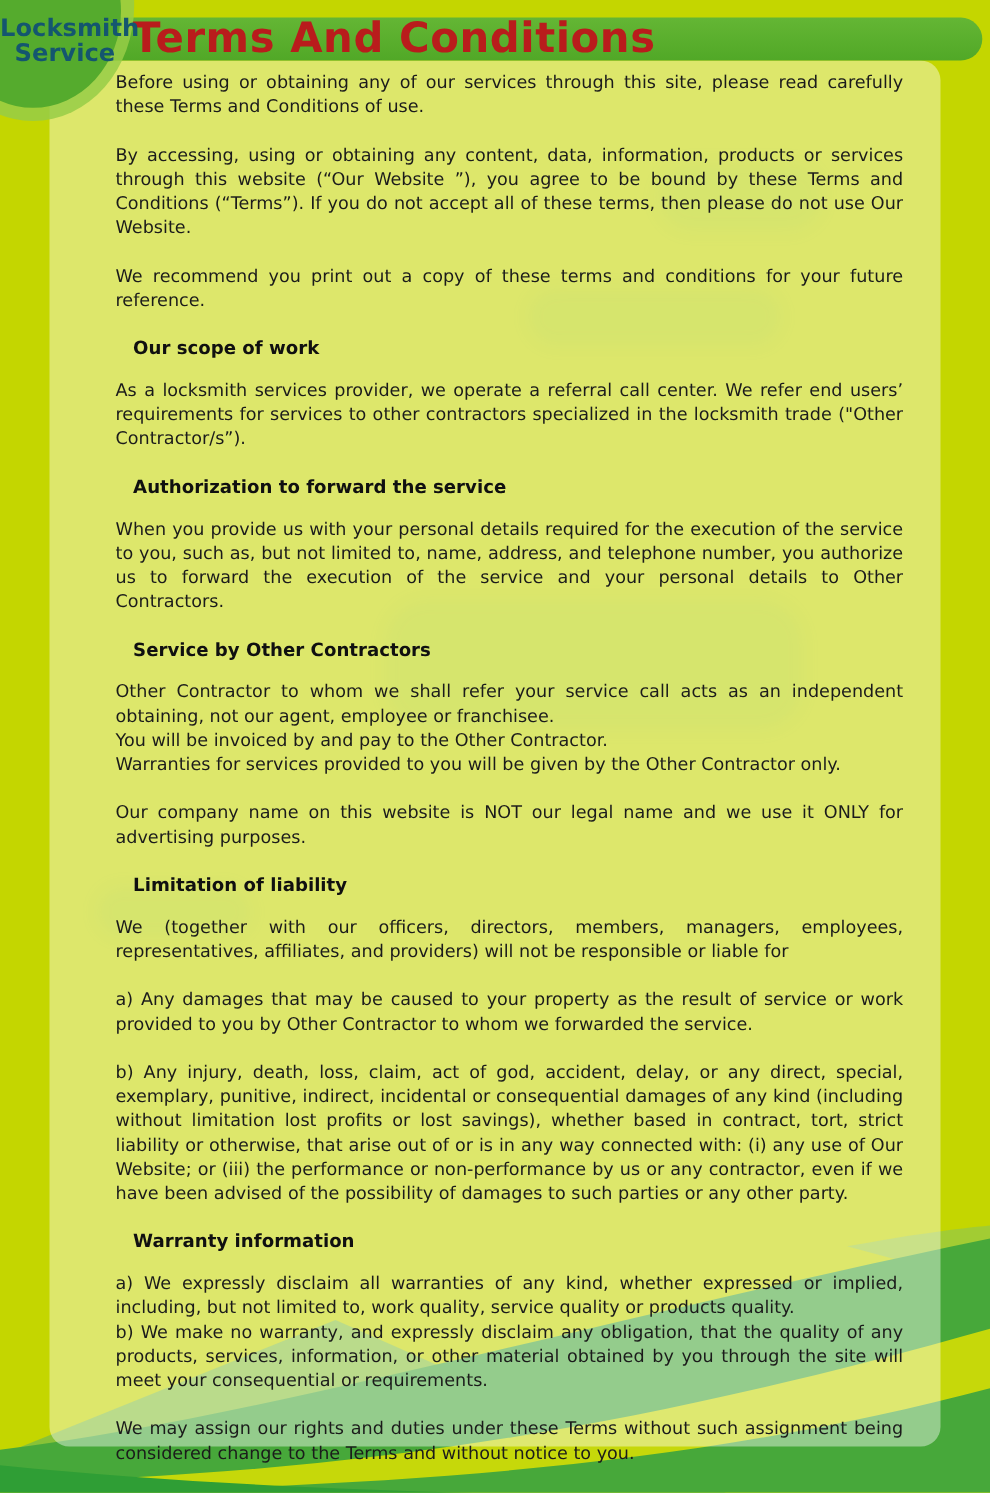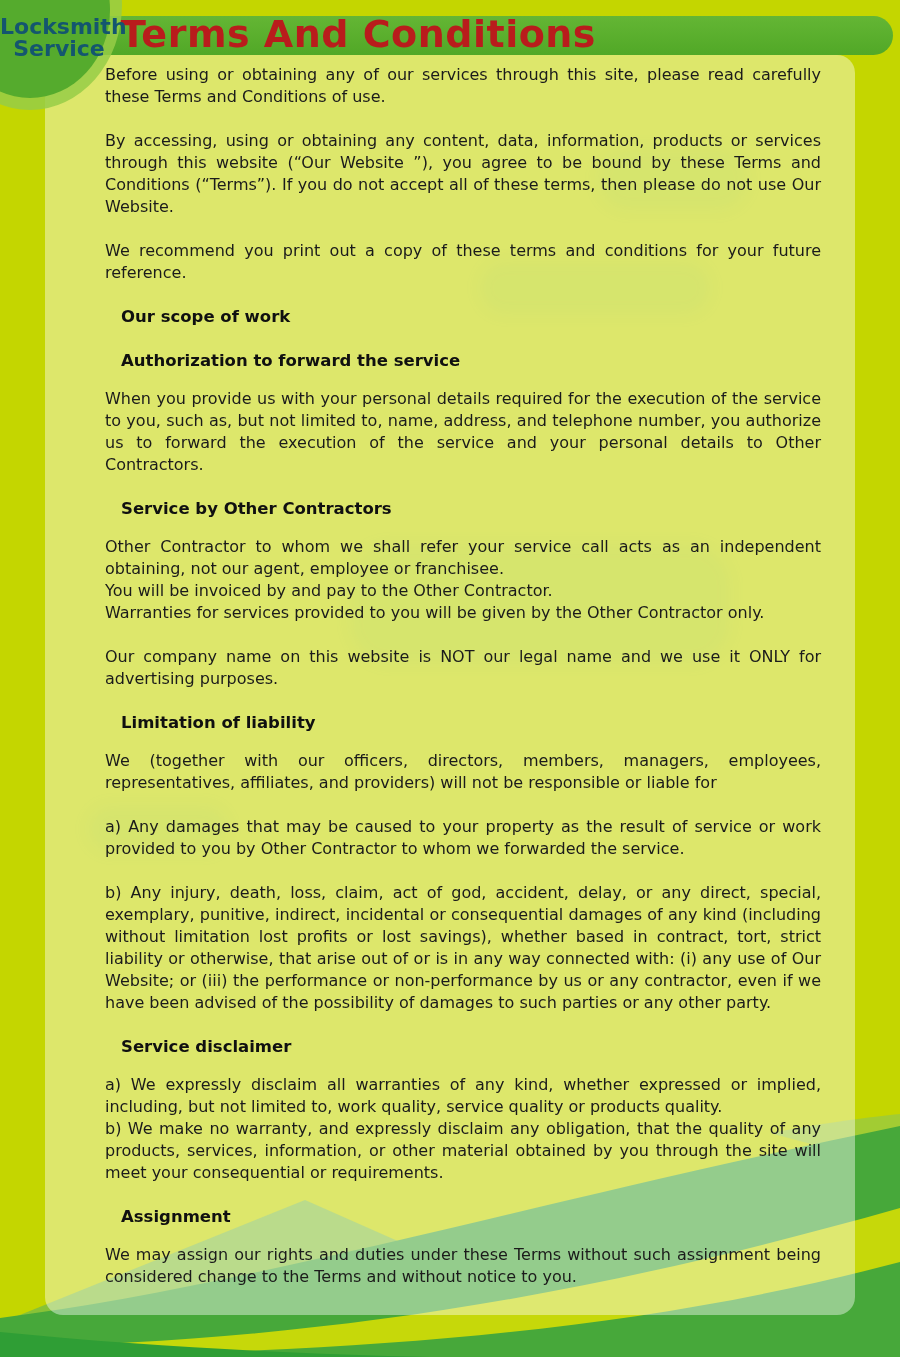--- a/index.html
+++ b/index.html
@@ -97,20 +97,21 @@
   <p>By accessing, using or obtaining any content, data, information, products or services through this website (“Our Website ”), you agree to be bound by these Terms and Conditions (“Terms”). If you do not accept all of these terms, then please do not use Our Website.</p>
     </section>
 
   <section class="sec">
 
   <p>We recommend you print out a copy of these terms and conditions for your future reference.</p>
     </section>
 
   <section class="sec">
     <h3 class="sec-heading">Our scope of work</h3>
+  <p>As a locksmith services provider, we operate a referral call center. We refer end users’ requirements for services to other contractors specialized in the locksmith trade ("Other Contractor/s”).</p>
     </section>
 
   <section class="sec">
     <h3 class="sec-heading">Authorization to forward the service</h3>
   <p>When you provide us with your personal details required for the execution of the service to you, such as, but not limited to, name, address, and telephone number, you authorize us to forward the execution of the service and your personal details to Other Contractors.</p>
     </section>
 
   <section class="sec">
     <h3 class="sec-heading">Service by Other Contractors</h3>
   <p>Other Contractor to whom we shall refer your service call acts as an independent obtaining, not our agent, employee or franchisee.</p>
@@ -124,22 +125,21 @@
     </section>
 
   <section class="sec">
     <h3 class="sec-heading">Limitation of liability</h3>
   <p>We (together with our officers, directors, members, managers, employees, representatives, affiliates, and providers) will not be responsible or liable for</p>
       <p class="gap">a) Any damages that may be caused to your property as the result of service or work provided to you by Other Contractor to whom we forwarded the service.</p>
       <p class="gap">b) Any injury, death, loss, claim, act of god, accident, delay, or any direct, special, exemplary, punitive, indirect, incidental or consequential damages of any kind (including without limitation lost profits or lost savings), whether based in contract, tort, strict liability or otherwise, that arise out of or is in any way connected with: (i) any use of Our Website; or (iii) the performance or non-performance by us or any contractor, even if we have been advised of the possibility of damages to such parties or any other party.</p>
     </section>
 
   <section class="sec">
-    <h3 class="sec-heading">Service disclaimer</h3>
+    <h3 class="sec-heading">Warranty information</h3>
       <p>a) We expressly disclaim all warranties of any kind, whether expressed or implied, including, but not limited to, work quality, service quality or products quality.</p>
       <p>b) We make no warranty, and expressly disclaim any obligation, that the quality of any products, services, information, or other material obtained by you through the site will meet your consequential or requirements.</p>
     </section>
 
   <section class="sec">
-    <h3 class="sec-heading">Assignment</h3>
   <p>We may assign our rights and duties under these Terms without such assignment being considered change to the Terms and without notice to you.</p>
     </section>
 </div>
 
 </body></html>

